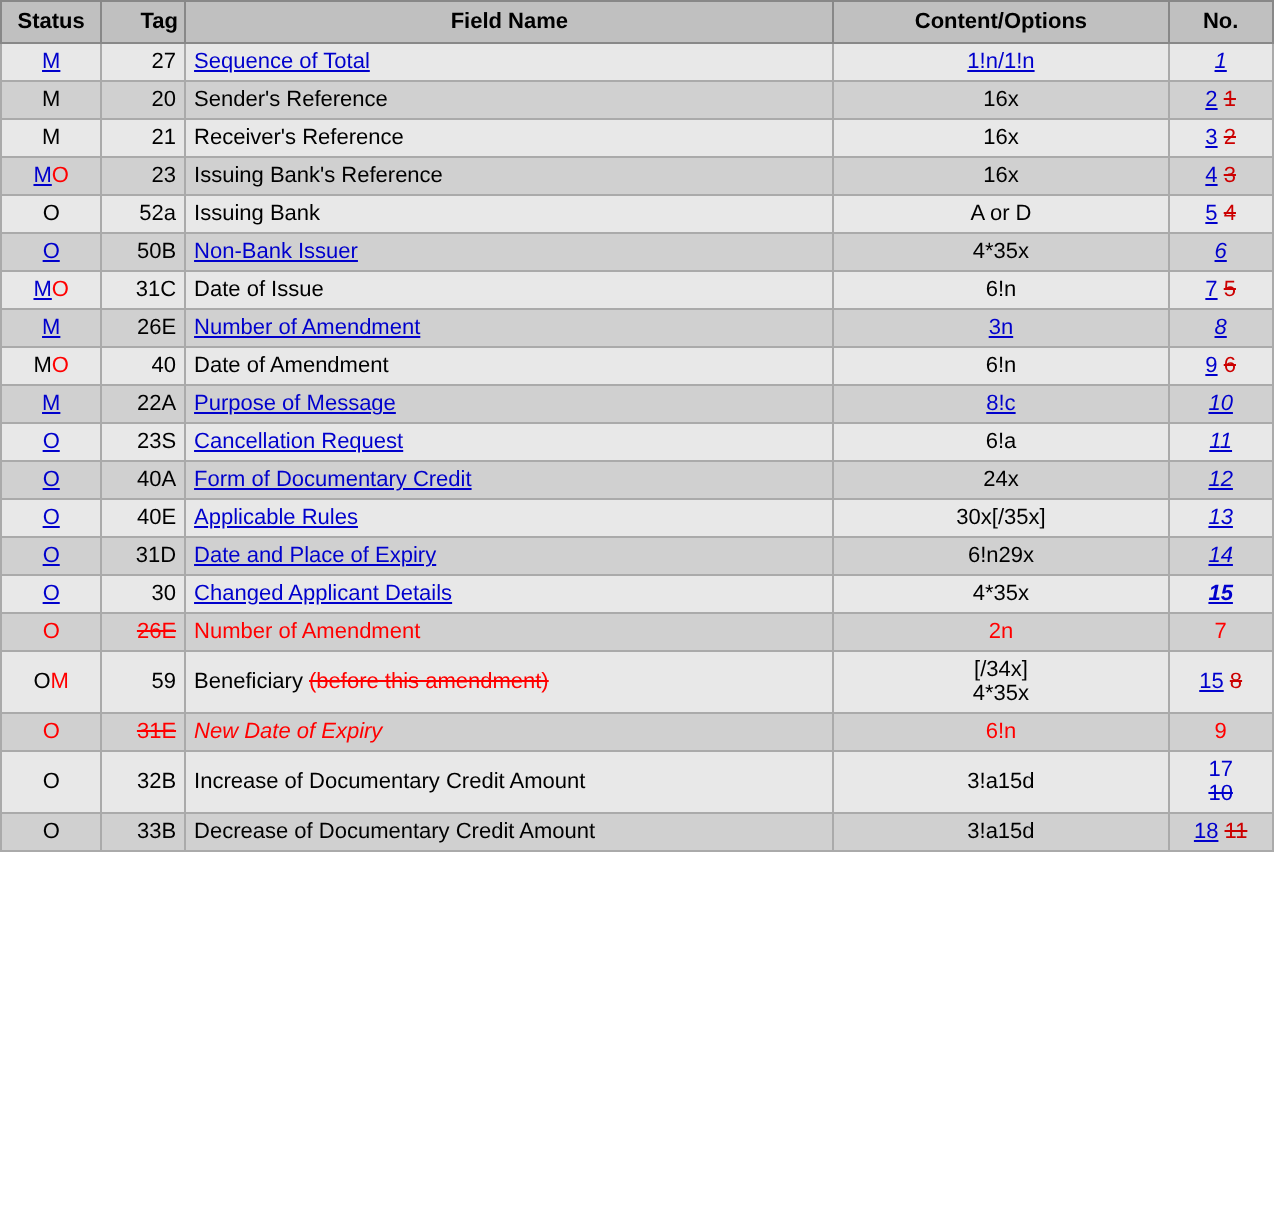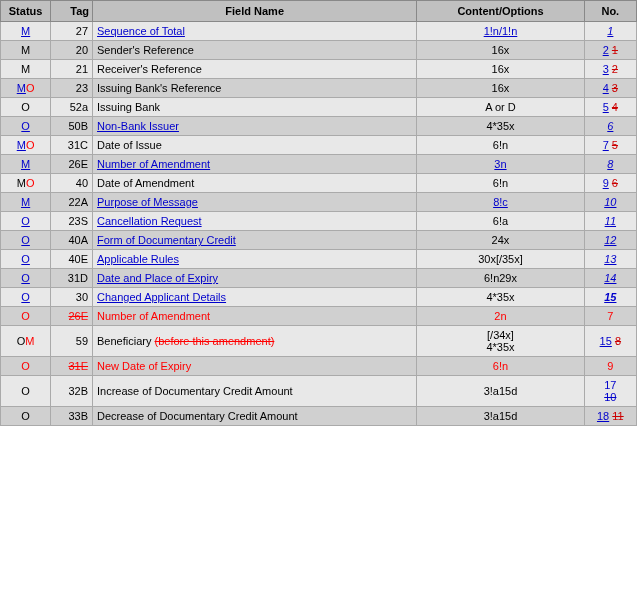--- a/index.html
+++ b/index.html
@@ -165,21 +165,21 @@
       <tr>
         <td class="col-status"><span>O</span><span style="color: red;">M</span></td>
         <td class="col-tag"><span>59</span></td>
         <td class="col-field"><span>Beneficiary </span><span style="color: red; text-decoration: line-through;">(before this amendment)</span></td>
         <td class="col-content"><span>[/34x]<br>4*35x</span></td>
         <td class="col-no"><span style="color: rgb(0, 0, 204); text-decoration: underline;">15</span> <span style="color: rgb(204, 0, 0); text-decoration: line-through;">8</span></td>
       </tr>
       <tr>
         <td class="col-status"><span style="color: red;">O</span></td>
         <td class="col-tag"><span style="color: red; text-decoration: line-through;">31E</span></td>
-        <td class="col-field"><span style="color: red;">New Date of Expiry</span></td>
+        <td class="col-field"><span style="color: red; font-style: italic;">New Date of Expiry</span></td>
         <td class="col-content"><span style="color: red;">6!n</span></td>
         <td class="col-no"><span style="color: red;">9</span></td>
       </tr>
       <tr>
         <td class="col-status"><span>O</span></td>
         <td class="col-tag"><span>32B</span></td>
         <td class="col-field"><span>Increase of Documentary Credit Amount</span></td>
         <td class="col-content"><span>3!a15d</span></td>
         <td class="col-no"><span style="color: rgb(0, 0, 204); ">17</span><br><span style="text-decoration: line-through; color: rgb(0, 0, 204);">10</span></td>
       </tr>

